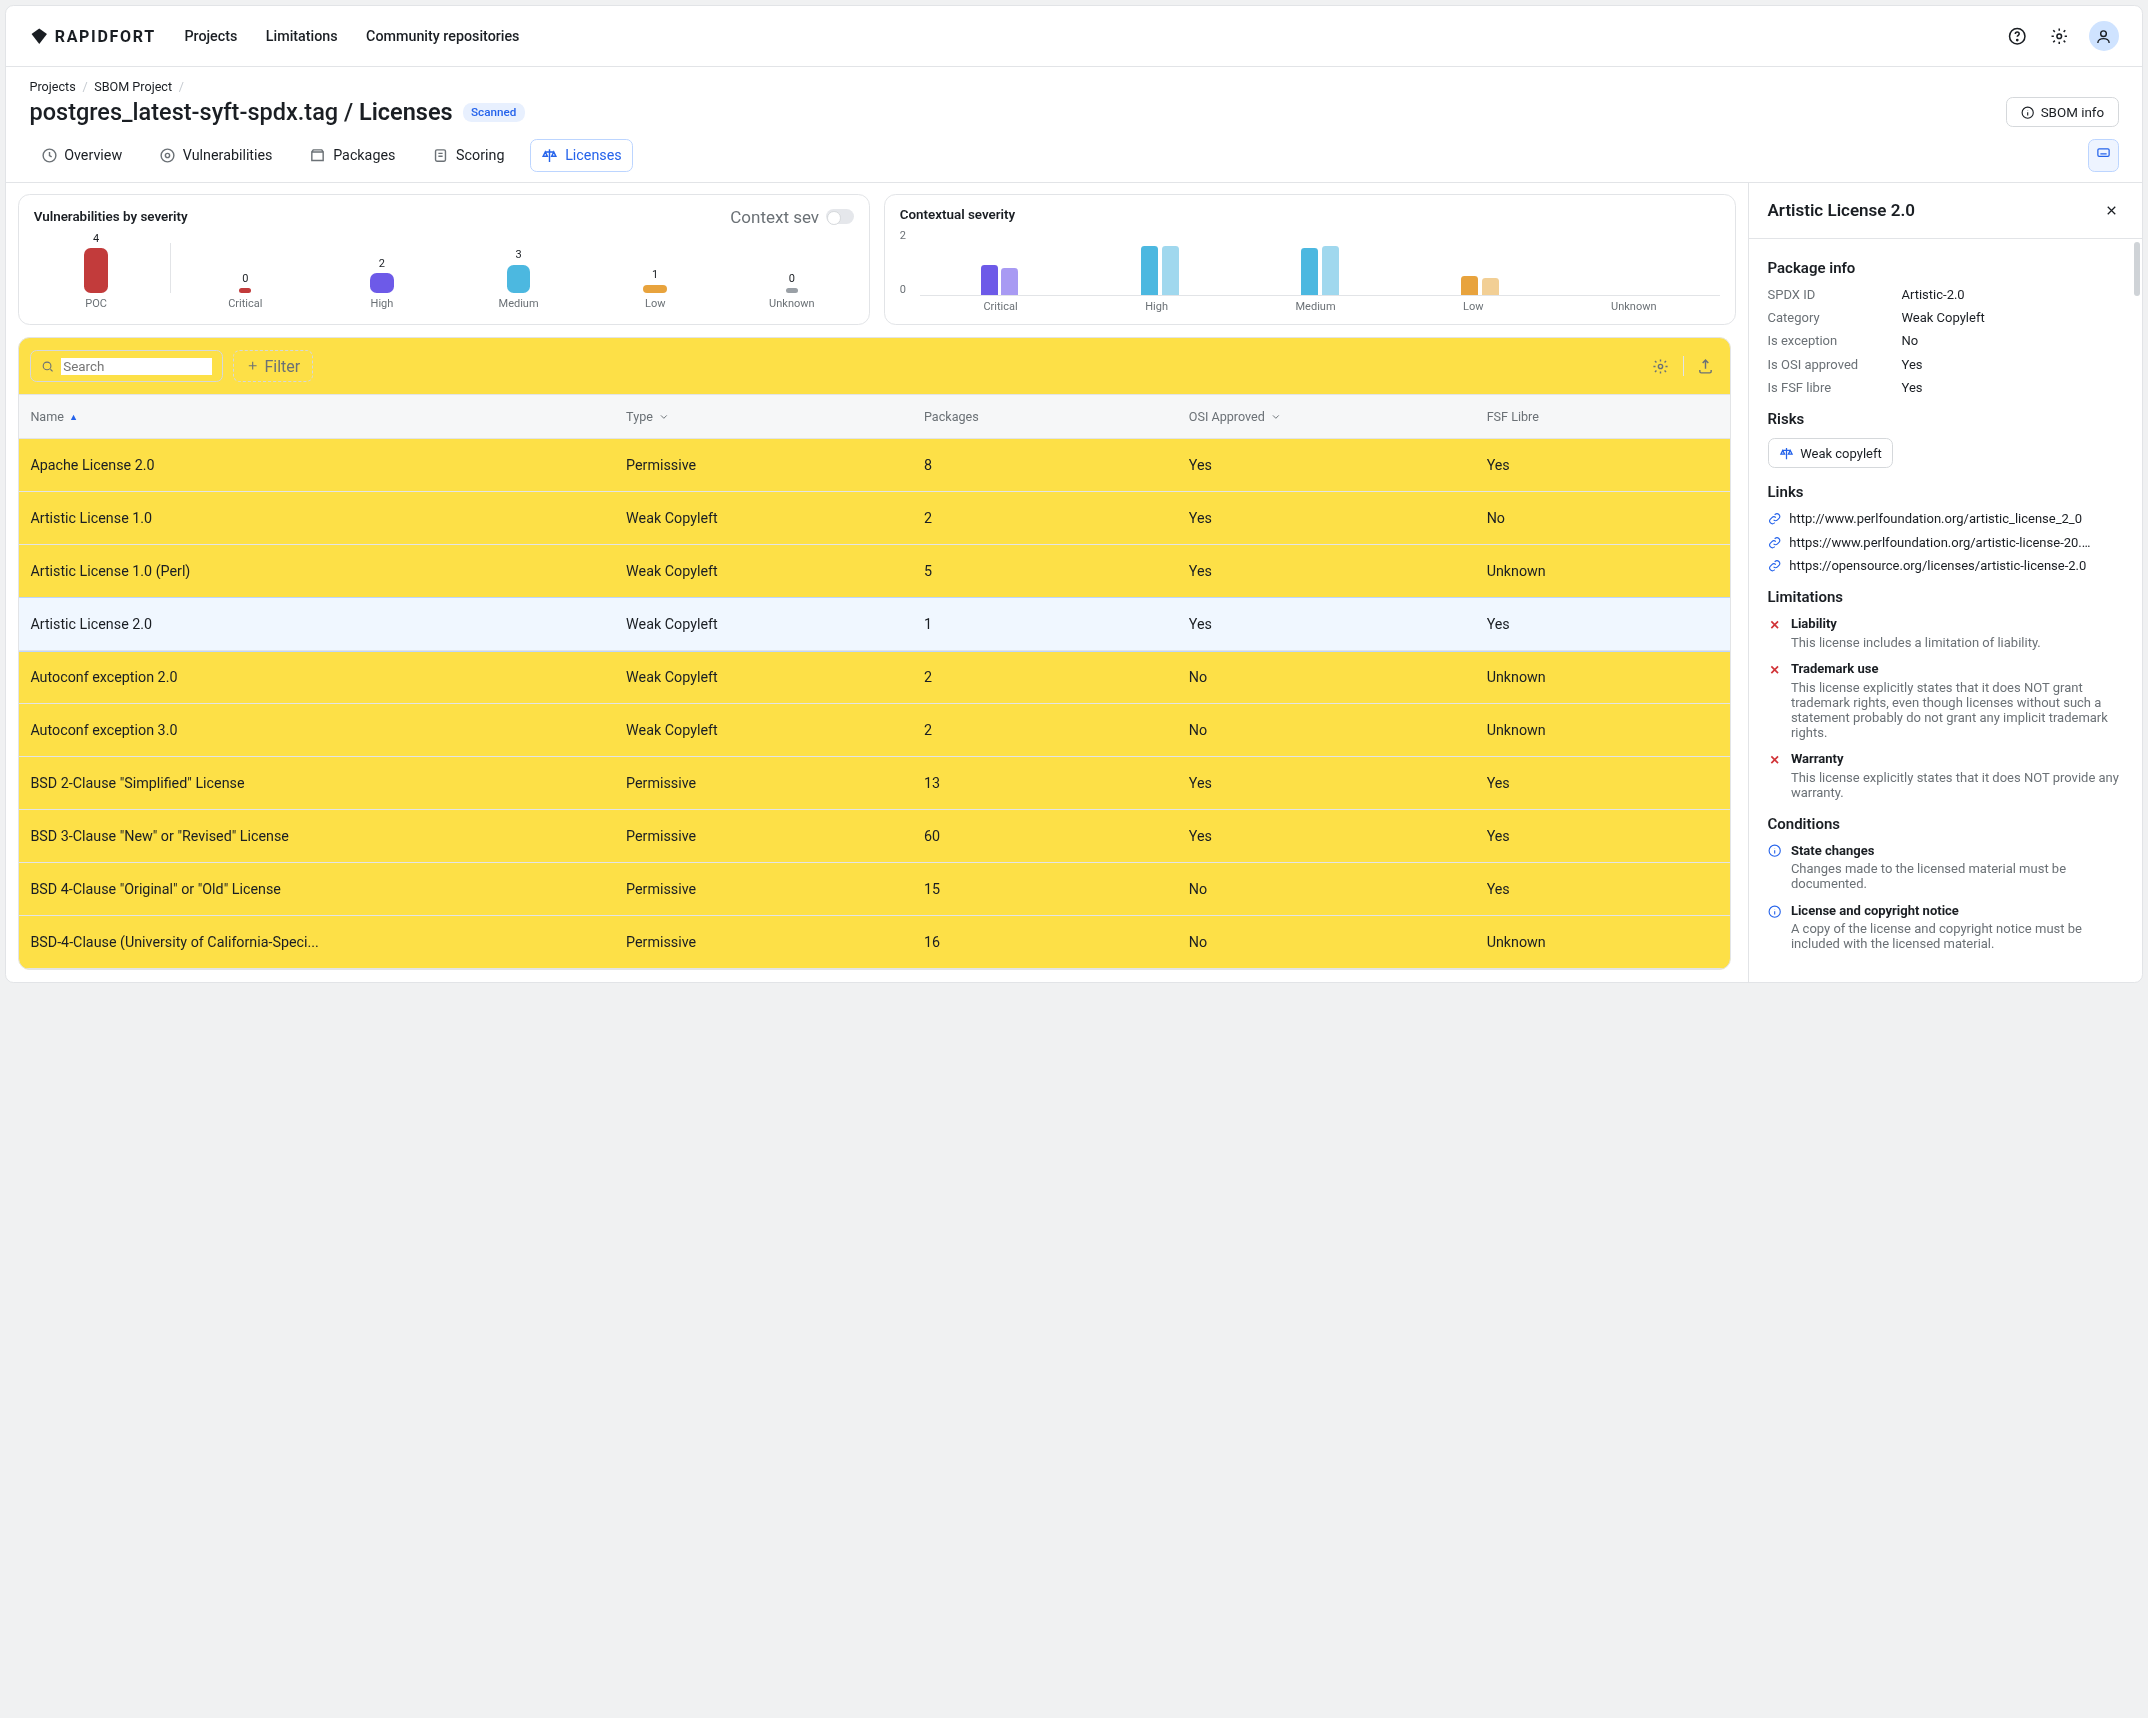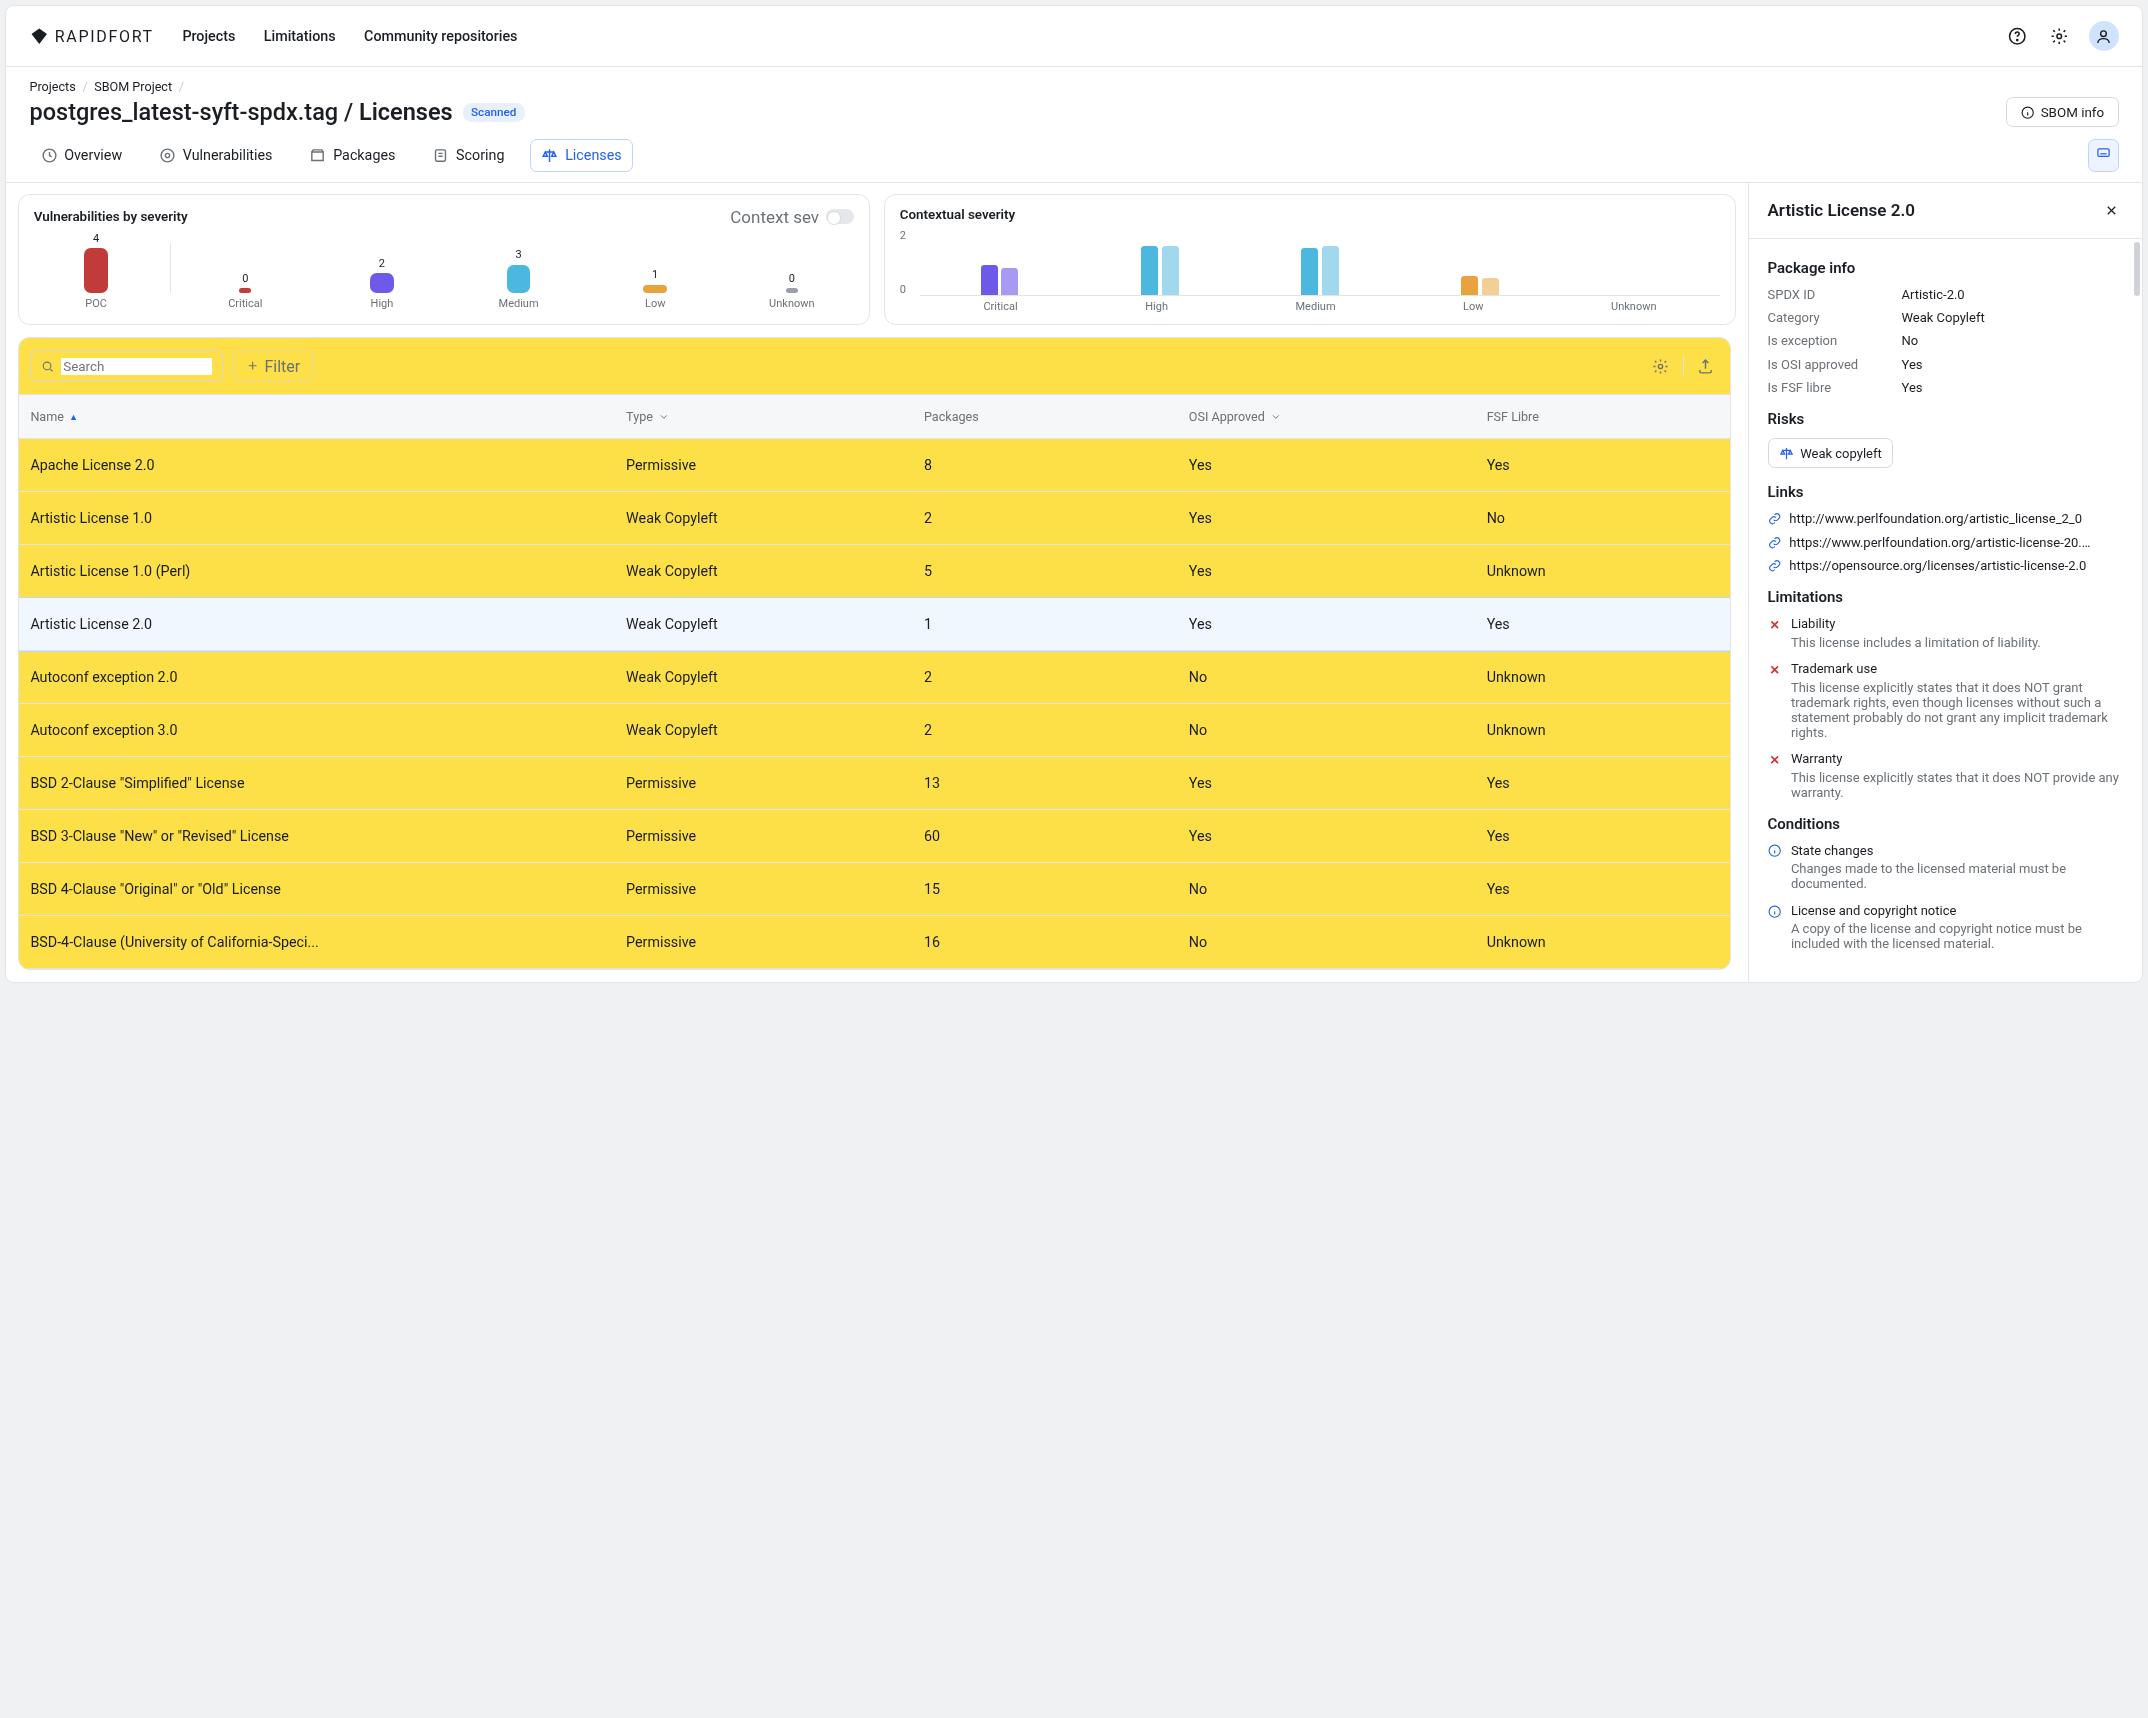--- a/index.html
+++ b/index.html
@@ -7,21 +7,21 @@
   --bg:#fff; --bg-soft:#f6f7f8; --blue:#2563eb; --blue-bg:#e8f0fe;
   --red:#d13438; --orange:#e8a33d; --purple:#6d5ae8; --purple-lt:#a89af3;
   --cyan:#4cb8e0; --cyan-lt:#a0d8ee; --green:#10b981;
 }
 *{box-sizing:border-box;font-family:-apple-system,BlinkMacSystemFont,"Segoe UI",Roboto,sans-serif}
 body{margin:0;background:#f0f1f2;color:var(--text)}
 .app{background:#fff;border-radius:8.4px;margin:5px;border:0.8px solid var(--border);max-width:2148px}
 
 
 .topbar{display:flex;align-items:center;padding:15px 23.5px;border-bottom:0.8px solid var(--border);gap:28.5px}
-.logo{display:flex;align-items:center;gap:6.7px;font-weight:400;letter-spacing:1.7px;font-size:16px}
+.logo{display:flex;align-items:center;gap:6.7px;font-weight:700;letter-spacing:1.7px;font-size:16px}
 .logo svg{width:18.5px;height:18.5px}
 .topnav{display:flex;gap:28.5px}
 .topnav a{color:var(--text);font-size:14.3px;font-weight:500;cursor:pointer}
 .topbar-spacer{flex:1}
 .topbar-right{display:flex;align-items:center;gap:17px}
 .iconbtn{width:25px;height:25px;display:flex;align-items:center;justify-content:center;cursor:pointer;border-radius:50%}
 .iconbtn.avatar{background:#cfe3ff;width:30px;height:30px}
 
 
 .header{padding:11.7px 23.5px 0 23.5px}
@@ -100,21 +100,21 @@
 .kvs .k{color:var(--muted)}
 .chip{display:inline-flex;align-items:center;gap:6.7px;border:0.8px solid var(--border-dark);border-radius:6.7px;padding:6.7px 10px;background:#fff}
 .chip svg{width:15px;height:15px}
 .links{display:flex;flex-direction:column;gap:8.4px;margin-bottom:15px}
 .link{display:flex;align-items:center;gap:8.4px;color:var(--text)}
 .link svg{width:13.4px;height:13.4px;flex-shrink:0}
 .link span{white-space:nowrap;overflow:hidden;text-overflow:ellipsis;max-width:302px}
 .items{display:flex;flex-direction:column;gap:11.7px;margin-bottom:15px}
 .item{display:flex;gap:10px}
 .item .icn{width:13.4px;height:13.4px;flex-shrink:0;margin-top:1.7px}
-.item .txt .t{font-weight:400;margin-bottom:3.4px}
+.item .txt .t{font-weight:700;margin-bottom:3.4px}
 .item .txt .d{color:var(--muted)}
 </style>
 </head>
 <body>
 
 <div class="app">
 
   <div class="topbar">
     <div class="logo">
       <svg viewBox="0 0 24 24" fill="#1a1e23">

